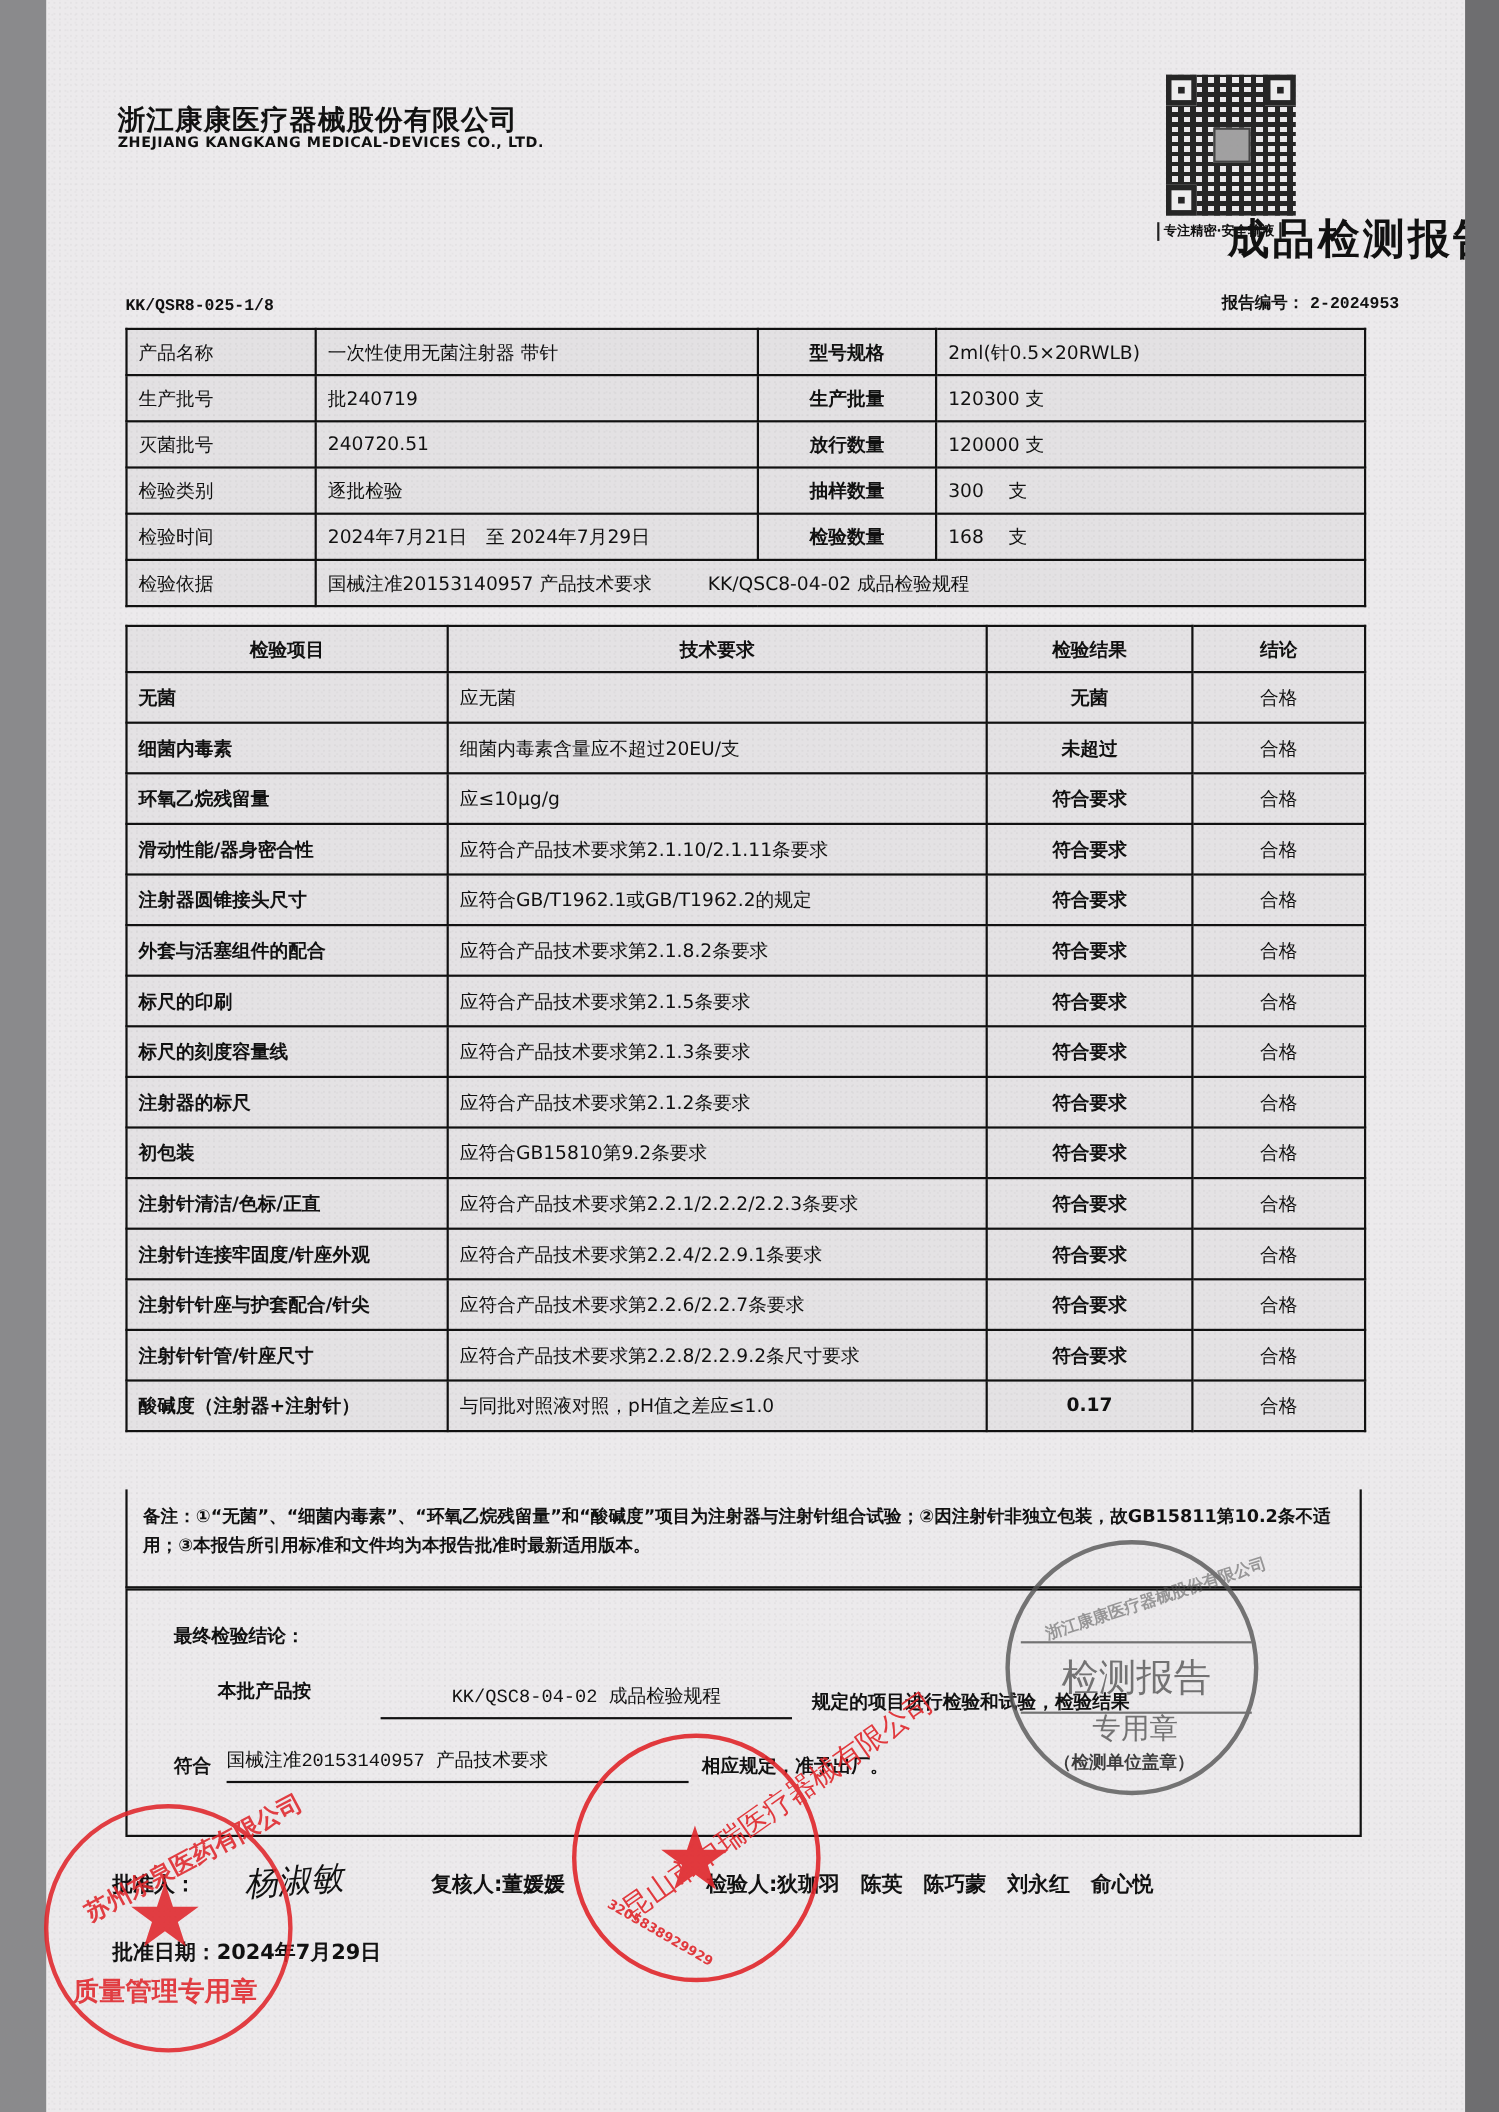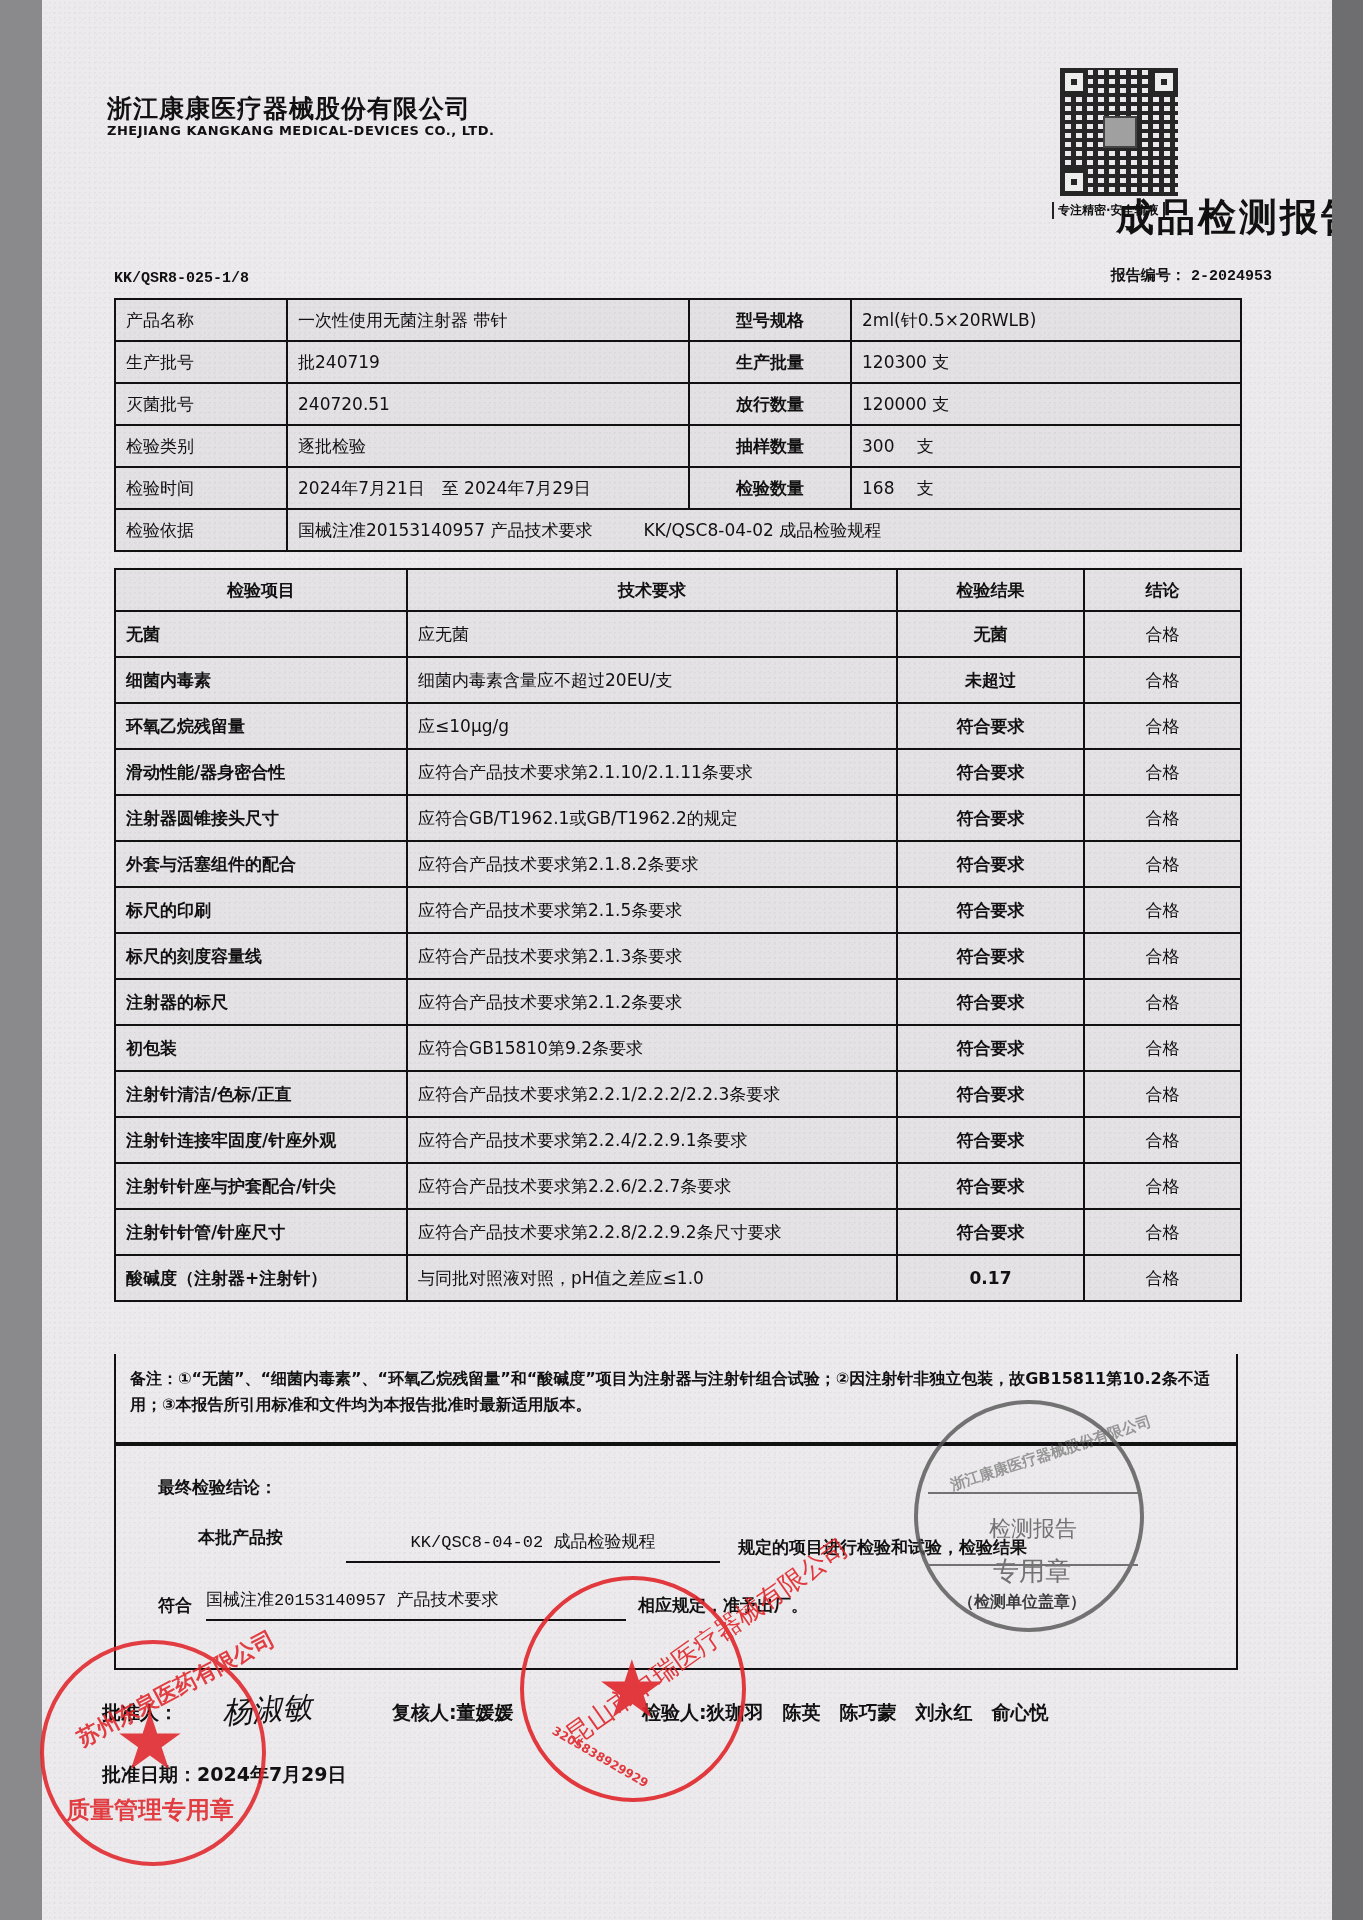--- a/index.html
+++ b/index.html
@@ -290,21 +290,21 @@
     <div class="conc-line1">本批产品按</div>
     <div class="conc-fill1">KK/QSC8-04-02 成品检验规程</div>
     <div class="conc-line1b">规定的项目进行检验和试验，检验结果</div>
     <div class="conc-line2">符合</div>
     <div class="conc-fill2">国械注准20153140957 产品技术要求</div>
     <div class="conc-line2b">相应规定，准予出厂。</div>
   </div>
 
   <div class="stamp stamp-gray" style="left:872px; top:1400px; width:230px; height:232px;">
     <div class="text" style="left:28px; top:40px; font-size:15px; transform:rotate(-18deg); opacity:0.7;">浙江康康医疗器械股份有限公司</div>
-    <div class="text" style="left:10px; top:88px; width:210px; border-top:2px solid #555; border-bottom:2px solid #555; text-align:center; font-size:22px; padding:20px 0; font-family:'DejaVu Serif', serif; font-weight:normal;">检测报告</div>
+    <div class="text" style="left:10px; top:88px; width:210px; border-top:2px solid #555; border-bottom:2px solid #555; text-align:center; font-size:34px; padding:8px 0; font-family:'DejaVu Serif', serif; font-weight:normal;">检测报告</div>
     <div class="text" style="left:75px; top:150px; font-size:26px; font-family:'DejaVu Serif', serif; font-weight:normal;">专用章</div>
     <div class="text" style="left:40px; top:188px; font-size:16px; color:#111;">（检测单位盖章）</div>
   </div>
 
   <div class="sig" style="left:60px;">批准人：</div>
   <div class="sig-sign">杨淑敏</div>
   <div class="sig" style="left:350px;">
     <span>复核人:</span><span>董媛媛</span>
   </div>
   <div class="sig" style="left:600px;">

